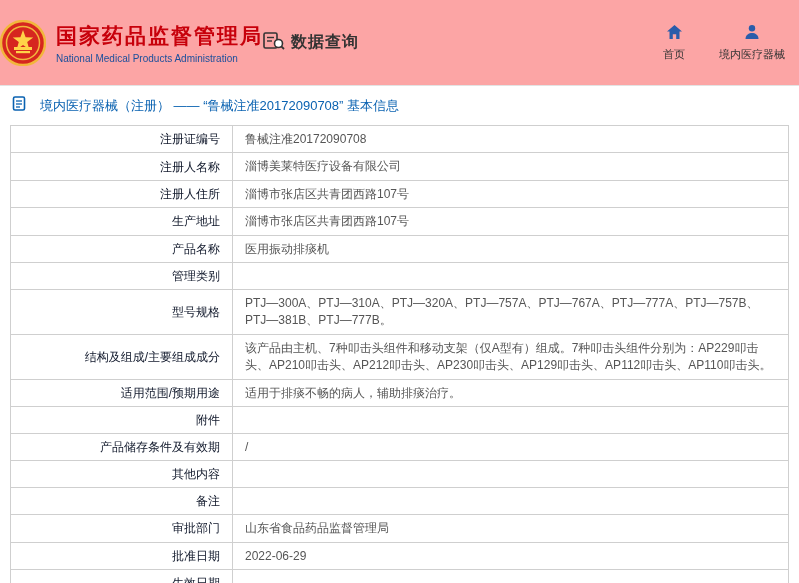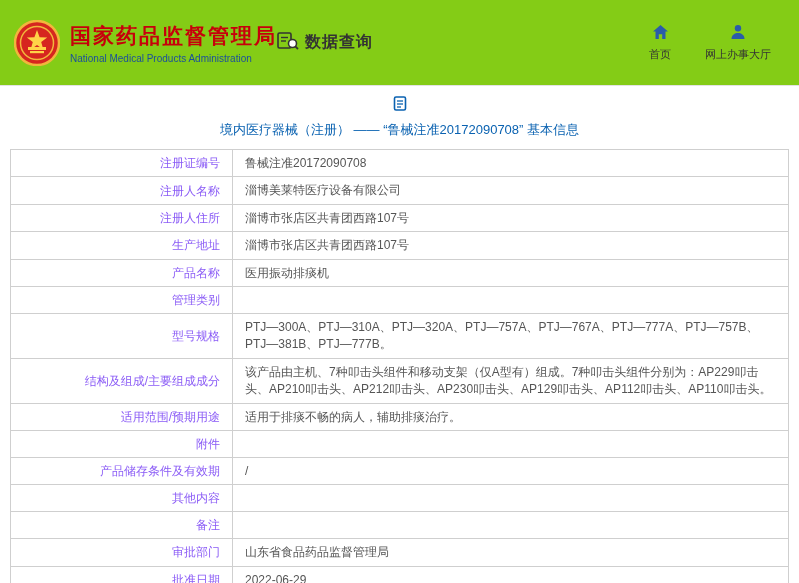--- a/index.html
+++ b/index.html
@@ -1,40 +1,40 @@
 <!DOCTYPE html>
 <html><head>
 <meta charset="utf-8">
 <style>
   * { margin:0; padding:0; box-sizing:border-box; }
   html,body { width:799px; height:583px; background:#fff; font-family:"Liberation Sans","DejaVu Sans",sans-serif; overflow:hidden; }
 
   
-  .header { display:flex; align-items:center; height:86px; padding:0 14px; background:#84cc16; border-bottom:1px solid #e3e3e3; position:relative; }
+  .header { display:flex; align-items:center; height:86px; padding:0 0; background:#fca5a5; border-bottom:1px solid #e3e3e3; position:relative; }
   .brand { display:flex; align-items:center; gap:10px; }
   .emblem { width:46px; height:46px; flex:0 0 auto; }
   .brand-text { display:flex; flex-direction:column; gap:3px; }
   .agency-cn { color:#c7000b; font-size:21px; font-weight:bold; letter-spacing:2px; }
   .agency-en { color:#1b4f9c; font-size:10px; }
   .section { display:flex; align-items:center; gap:6px; }
   .section-title { color:#333; font-size:16px; font-weight:bold; letter-spacing:1px; }
   .top-nav { margin-left:auto; display:flex; gap:34px; padding-right:14px; }
   .nav-item { display:flex; flex-direction:column; align-items:center; gap:3px; cursor:pointer; }
   .nav-item .lbl { font-size:11px; color:#333; white-space:nowrap; }
 
   
-  .breadcrumb { display:flex; align-items:center; gap:6px; padding:10px 12px 8px 12px;flex-direction:column; }
+  .breadcrumb { display:flex; align-items:center; gap:14px; padding:10px 12px 8px 12px; }
   .breadcrumb .txt { color:#0a62b1; font-size:13px; }
 
   
   .tbl { margin:2px 10px 0 10px; border:1px solid #cfcfcf; border-bottom:none; }
   .tr { display:flex; border-bottom:1px solid #cfcfcf; min-height:24px; }
   .tr.tall { min-height:38px; }
   .th { width:222px; flex:0 0 222px; border-right:1px solid #cfcfcf; text-align:right;
-        padding:5px 12px 4px 4px; font-size:12px; color:#8b5cf6;
+        padding:5px 12px 4px 4px; font-size:12px; color:#0f172a;
         display:flex; align-items:center; justify-content:flex-end; gap:4px; }
   .td { flex:1; padding:5px 10px 4px 12px; font-size:12px; color:#555; line-height:1.45;
         display:flex; align-items:center; }
 </style>
 </head>
 <body>
 
 <div class="header">
   <div class="brand">
     <span class="emblem">
@@ -75,21 +75,21 @@
       </span>
       <span class="lbl">首页</span>
     </div>
     <div class="nav-item">
       <span>
         <svg width="16" height="16" viewBox="0 0 16 16">
           <circle cx="8" cy="4.2" r="3.2" fill="#2a5caa"></circle>
           <path d="M1.5 15 C1.5 10.8 5 9 8 9 C11 9 14.5 10.8 14.5 15 Z" fill="#2a5caa"></path>
         </svg>
       </span>
-      <span class="lbl">网上办事大厅</span>
+      <span class="lbl">境内医疗器械</span>
     </div>
   </div>
 </div>
 
 <div class="breadcrumb">
   <span>
     <svg width="14" height="15" viewBox="0 0 14 15">
       <rect x="1.5" y="1" width="11" height="13" rx="1.5" fill="none" stroke="#0a62b1" stroke-width="1.6"></rect>
       <line x1="4" y1="5" x2="10" y2="5" stroke="#0a62b1" stroke-width="1.3"></line>
       <line x1="4" y1="8" x2="10" y2="8" stroke="#0a62b1" stroke-width="1.3"></line>

